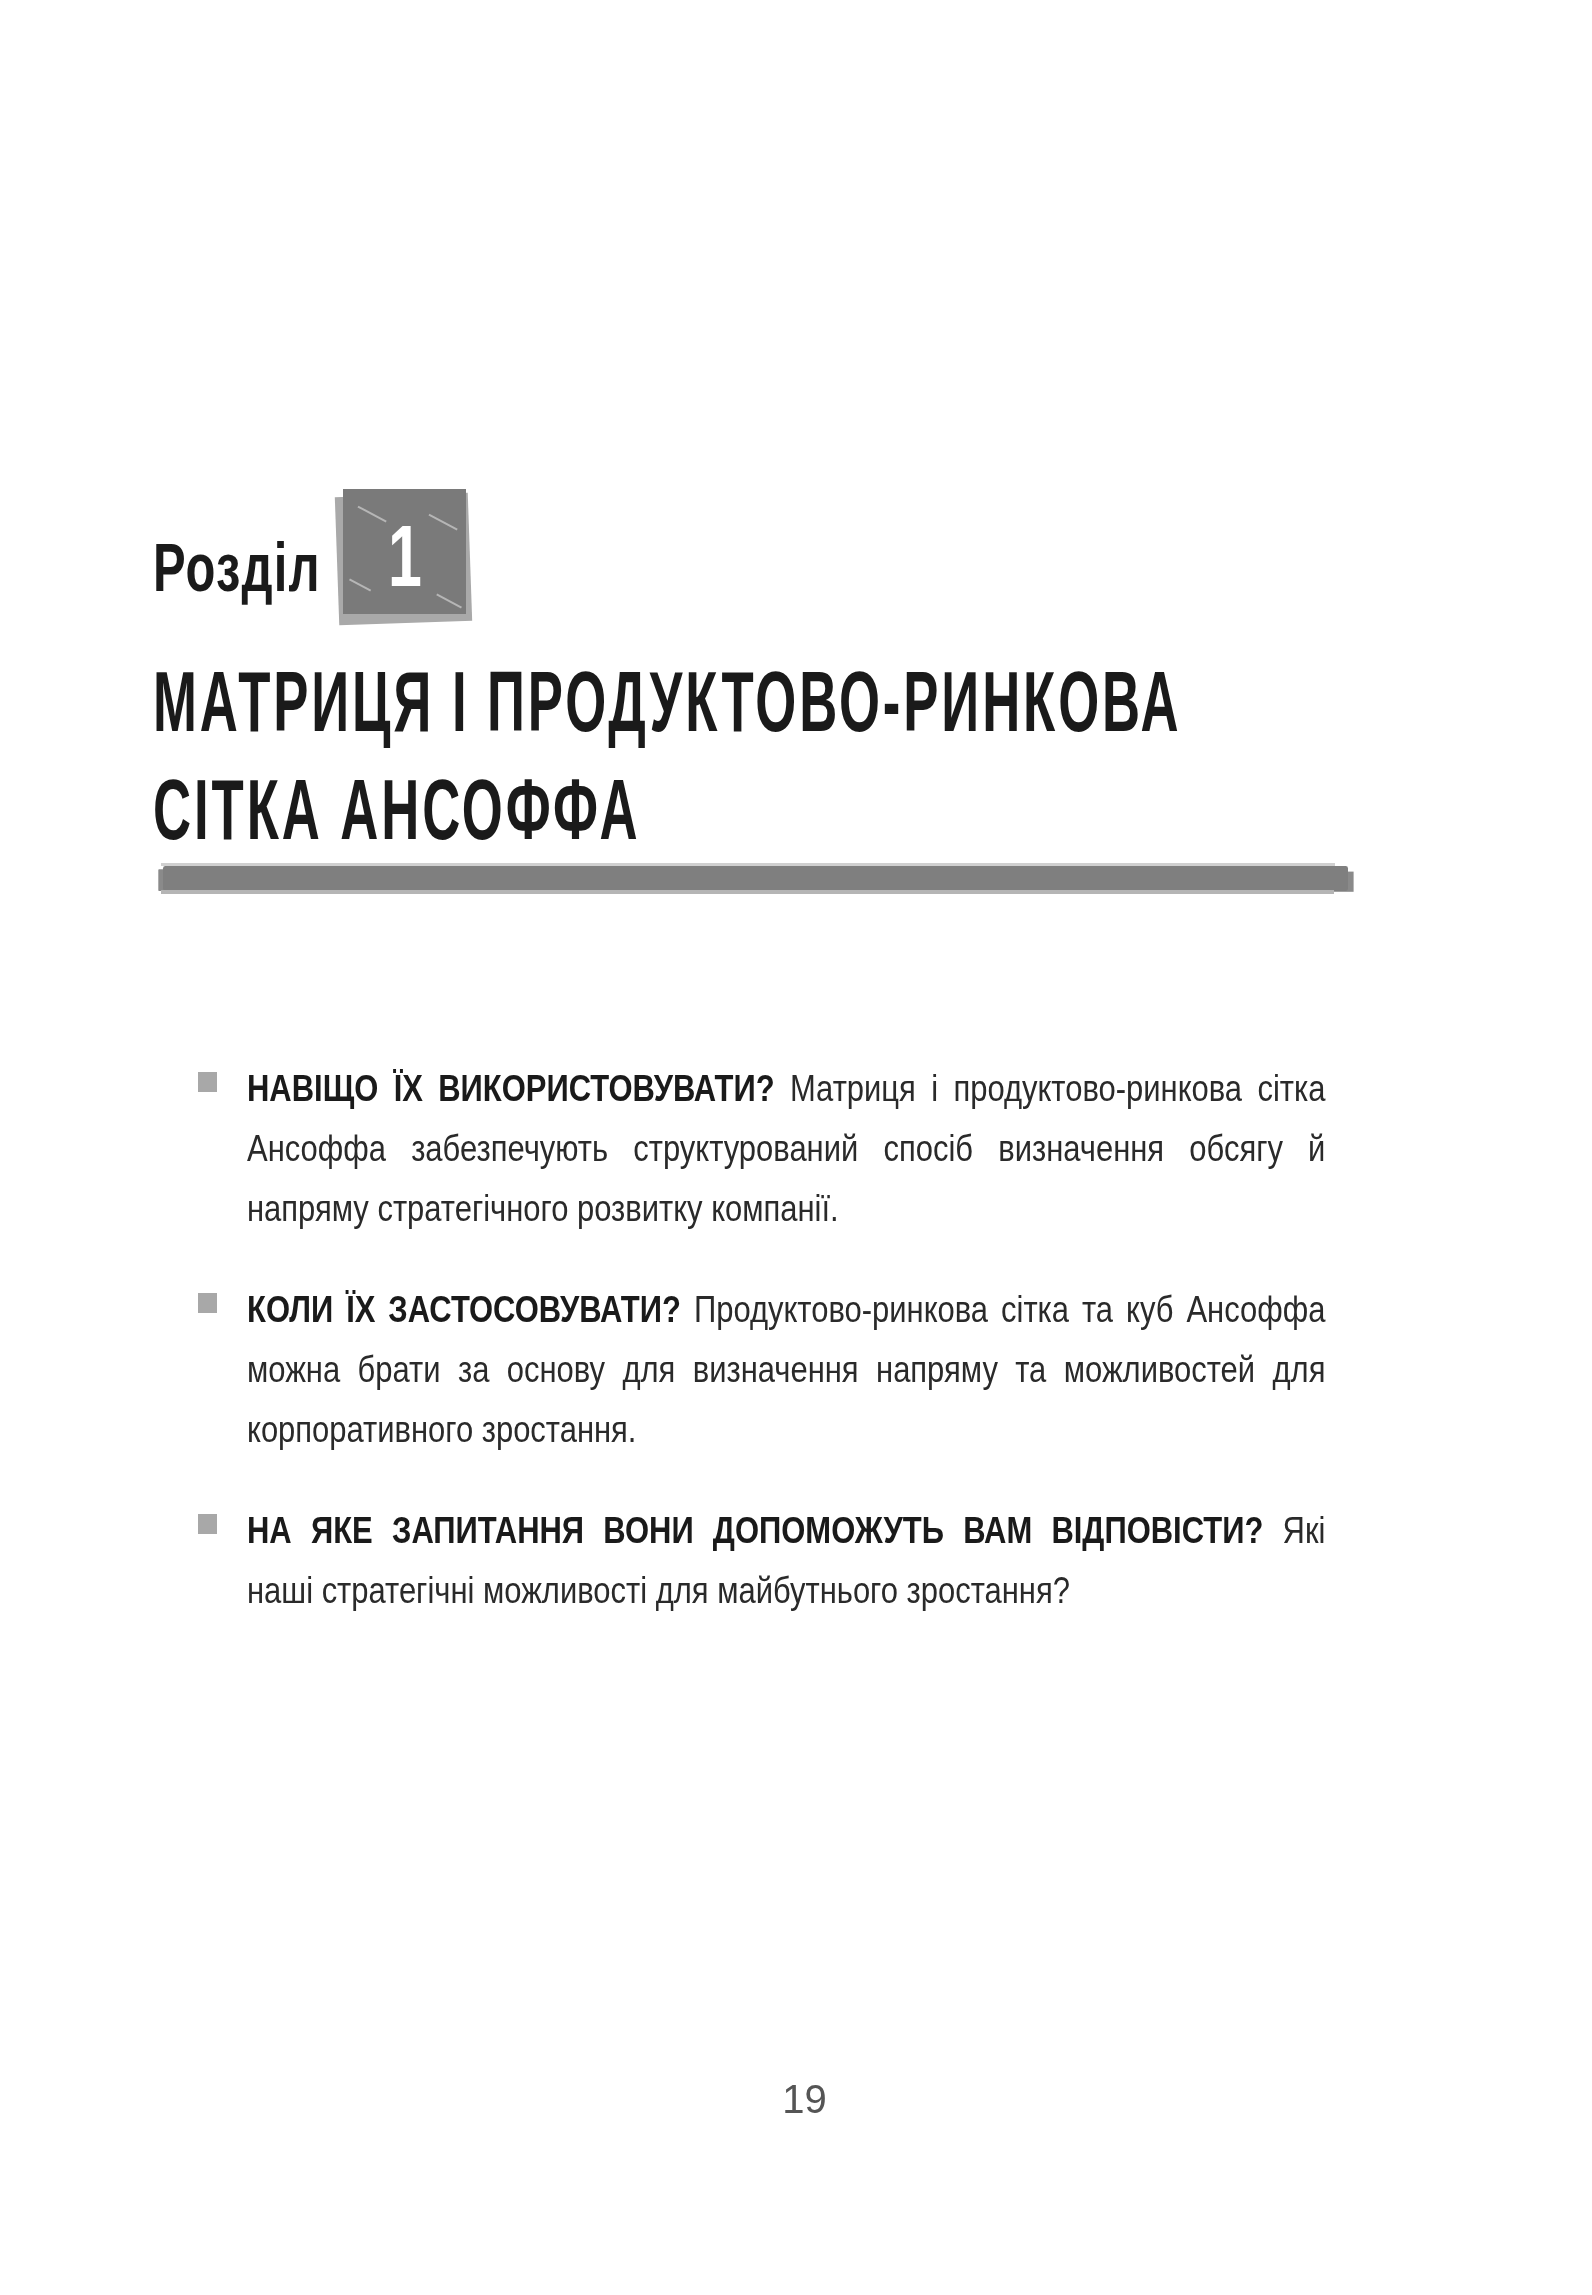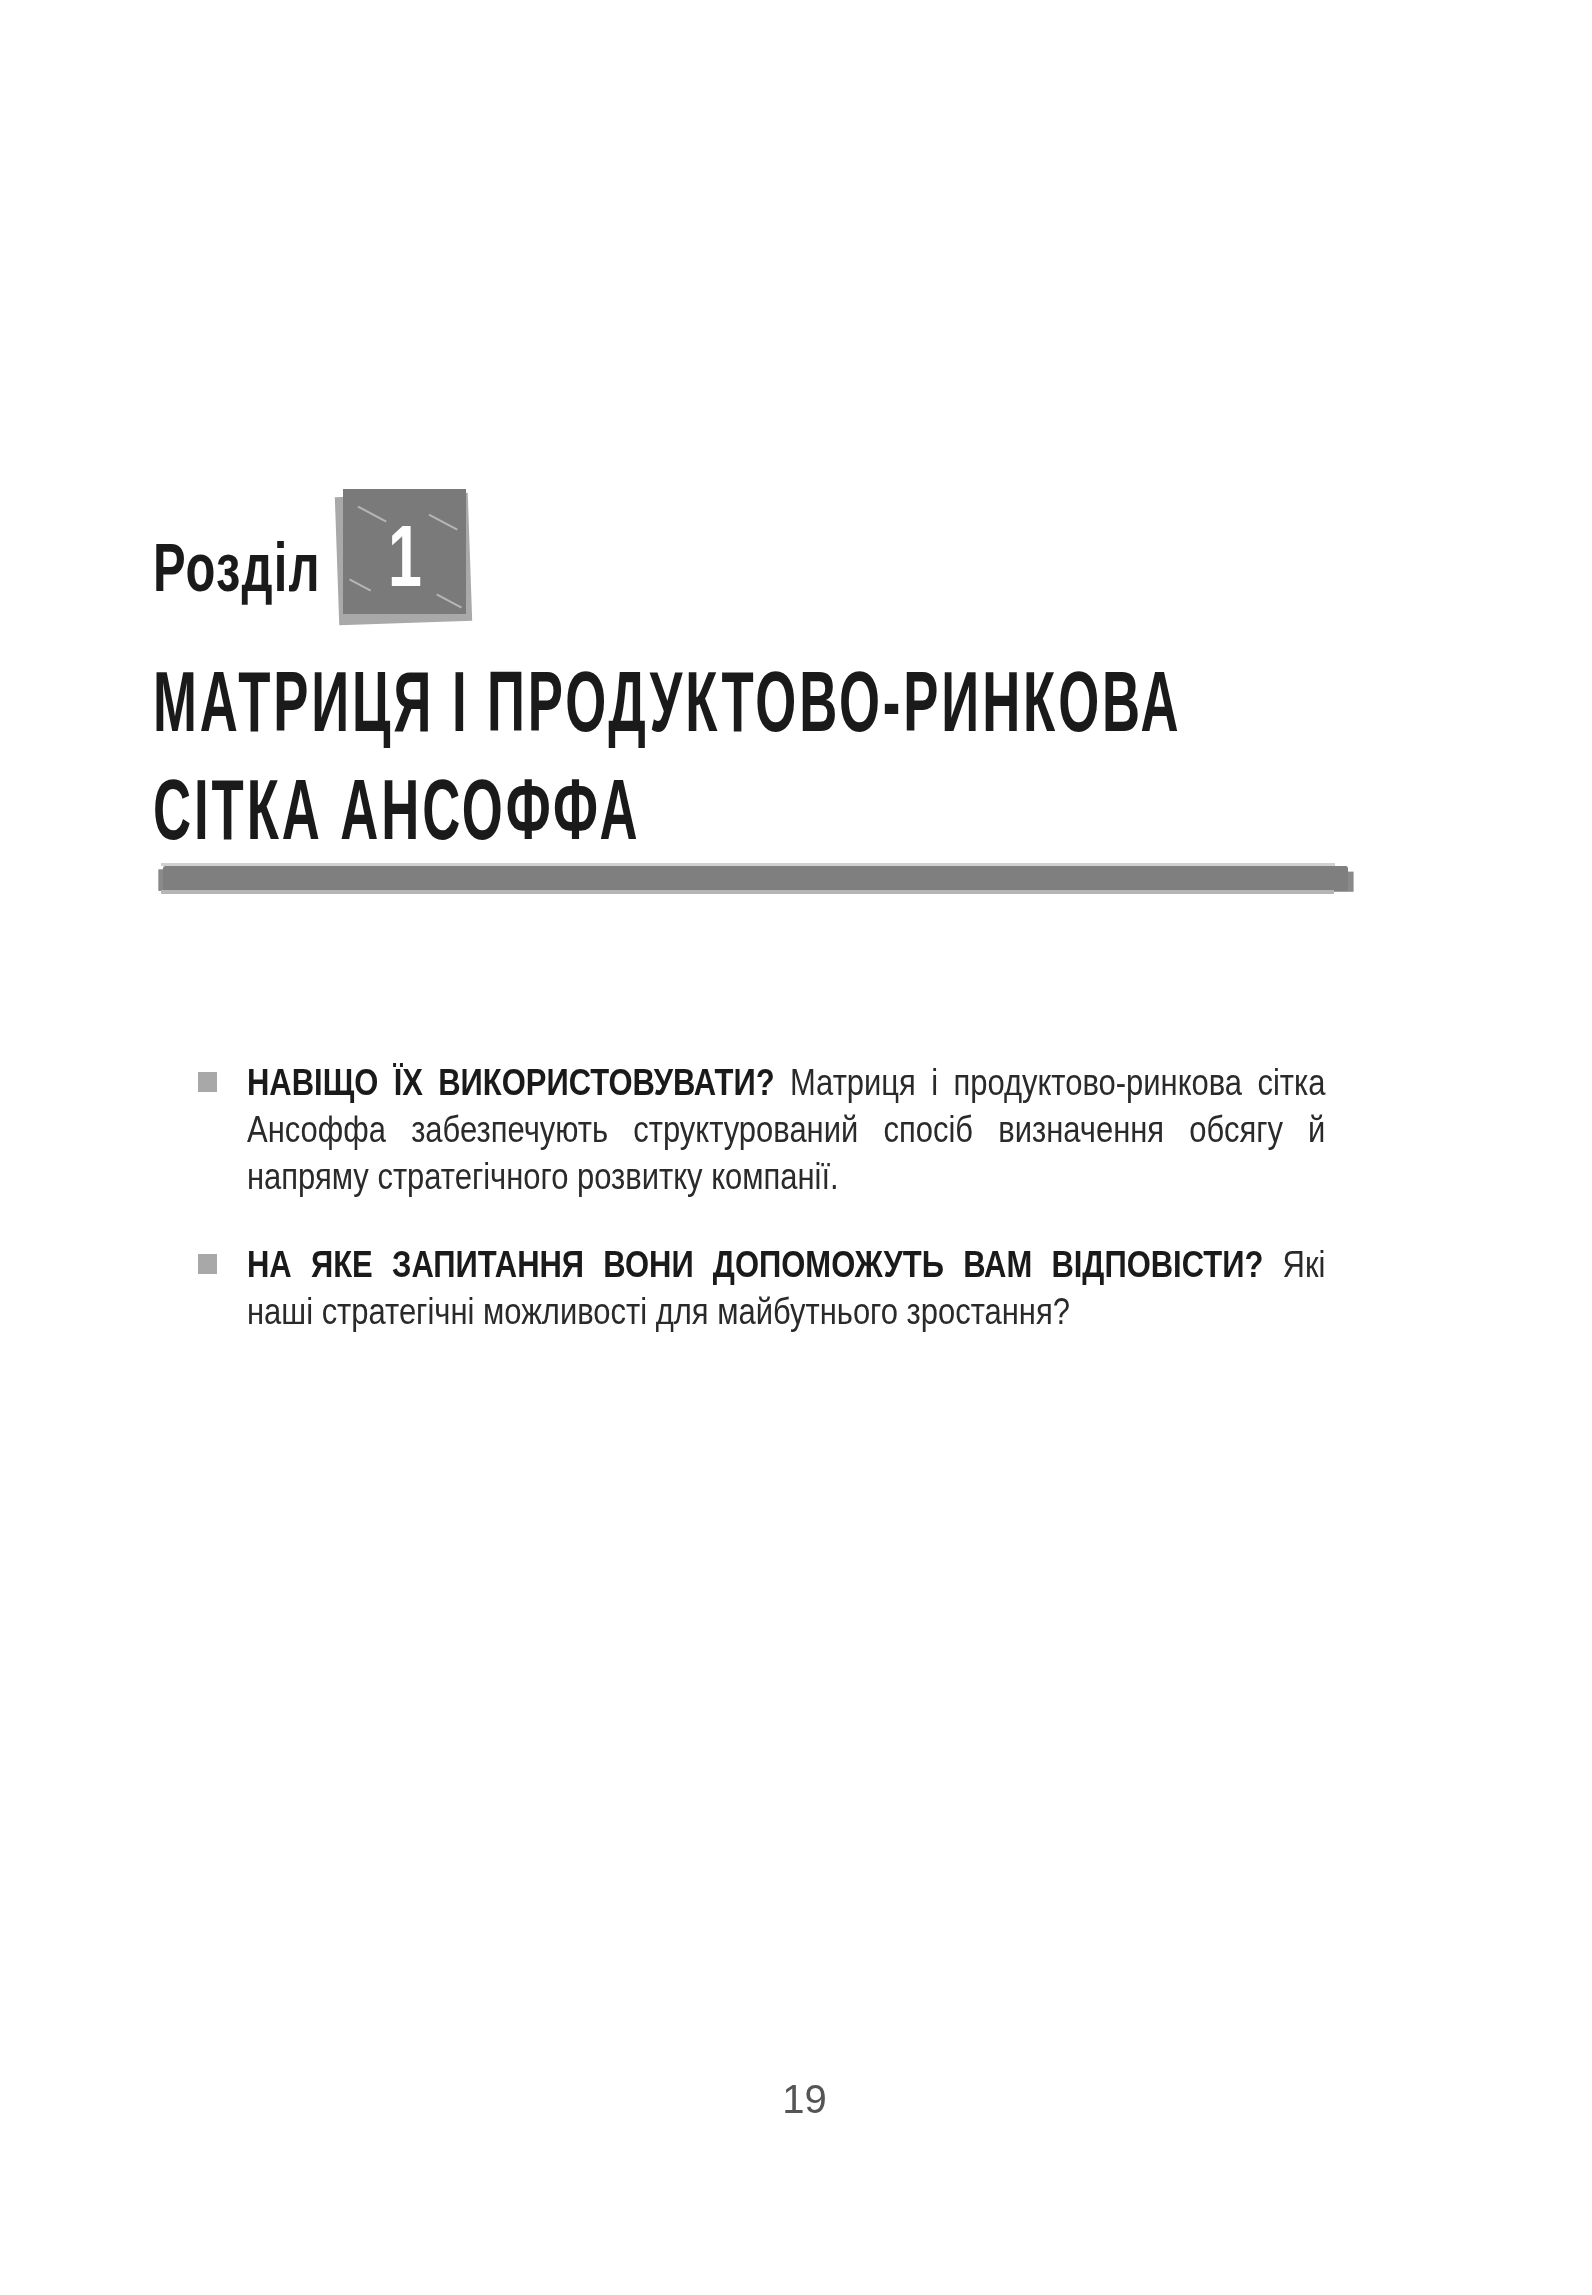--- a/index.html
+++ b/index.html
@@ -14,21 +14,21 @@
   .chapter-num { position:absolute; left:0; top:17.4px; width:130px; text-align:center; font-family:"Liberation Sans", sans-serif;
          font-weight:bold; font-size:87px; color:#ffffff; transform:scaleX(0.7); }
   .title { position:absolute; left:153px; top:648px; font-family:"Liberation Sans", sans-serif; font-weight:bold;
          font-size:85px; line-height:108px; letter-spacing:4.7px; color:#1a1a1a; transform:scaleX(0.62); transform-origin:left top; white-space:nowrap; }
   .brush { position:absolute; left:155px; top:858px; width:1201px; height:40px; }
   .brush .main { position:absolute; left:8px; top:8px; right:8px; height:25px; background:#7f7f7f; border-radius:2.4px;
          box-shadow: -6.3px 1.6px 0 -1.6px #8a8a8a, 8px 3.2px 0 -2.4px #8a8a8a; }
   .brush .under { position:absolute; left:6.3px; top:32px; right:22px; height:4px; background:#b5b5b5; }
   .brush .over { position:absolute; left:6.3px; top:4.7px; right:20.6px; height:3.2px; background:#d0d0d0; }
   .items { position:absolute; left:198px; top:1059px; width:1130px; }
-  .item { position:relative; padding-left:49px; margin-bottom:41px; font-size:36px; line-height:47px; text-align:justify; color:#2a2a2a; }
+  .item { position:relative; padding-left:49px; margin-bottom:41px; font-size:36px; line-height:60px; text-align:justify; color:#2a2a2a; }
   .item .bullet { position:absolute; left:0; top:13.4px; width:19px; height:20px; background:#a8a8a8; }
   .item .q { font-weight:bold; color:#1a1a1a; }
   .text-inner { display:block; transform:scaleX(0.86); transform-origin:left top; width:116%; }
   .page-num { position:absolute; left:8px; width:1593px; top:2077px; text-align:center; font-size:40px; color:#555555; }
 </style>
 </head>
 <body>
 
 <div class="chapter-label">Розділ</div>
 
@@ -53,18 +53,22 @@
   <div class="under"></div>
 </div>
 
 <div class="items">
   <div class="item">
     <span class="bullet"></span>
     <span class="text-inner"><span class="q">НАВІЩО ЇХ ВИКОРИСТОВУВАТИ?</span><span> Матриця і продуктово-ринкова сітка Ансоффа забезпечують структурований спосіб визначення обсягу й напряму стратегічного розвитку компанії.</span></span>
   </div>
   <div class="item">
     <span class="bullet"></span>
+    <span class="text-inner"><span class="q">КОЛИ ЇХ ЗАСТОСОВУВАТИ?</span><span> Продуктово-ринкова сітка та куб Ансоффа можна брати за основу для визначення напряму та можливостей для корпоративного зростання.</span></span>
+  </div>
+  <div class="item">
+    <span class="bullet"></span>
     <span class="text-inner"><span class="q">НА ЯКЕ ЗАПИТАННЯ ВОНИ ДОПОМОЖУТЬ ВАМ ВІДПОВІСТИ?</span><span> Які наші стратегічні можливості для майбутнього зростання?</span></span>
   </div>
 </div>
 
 <div class="page-num">19</div>
 
 
 </body></html>

